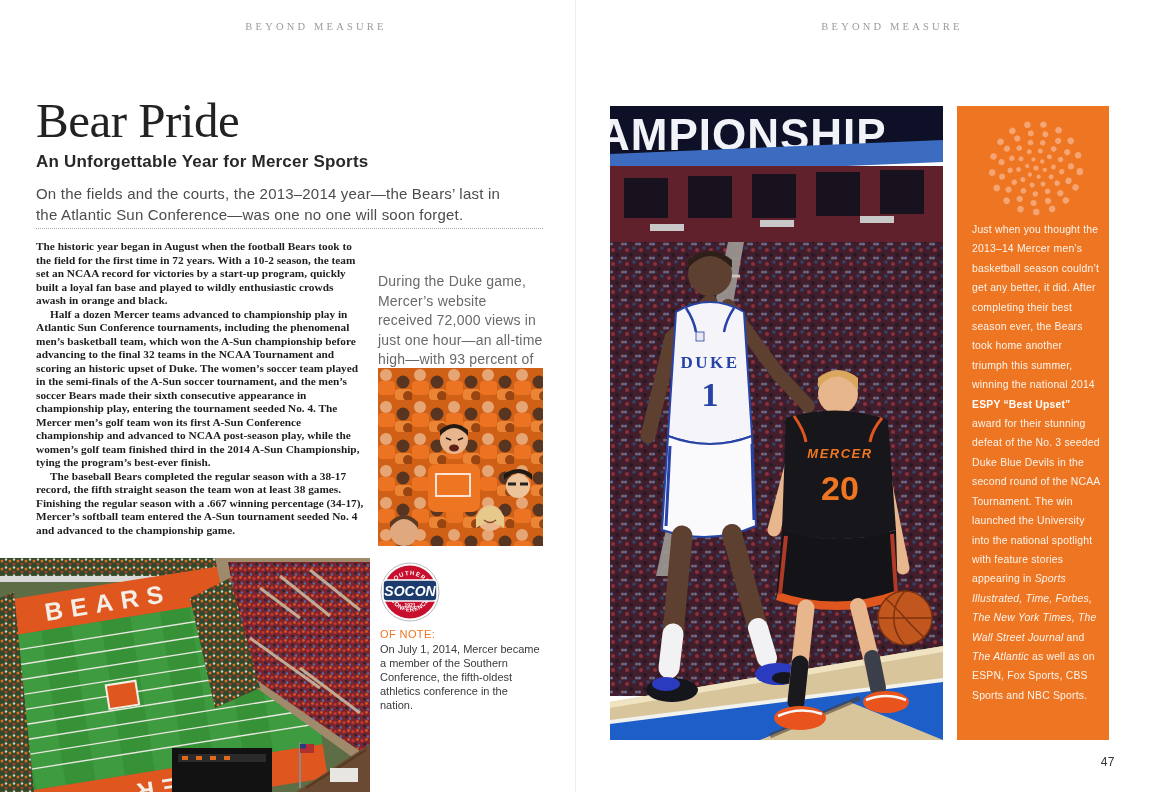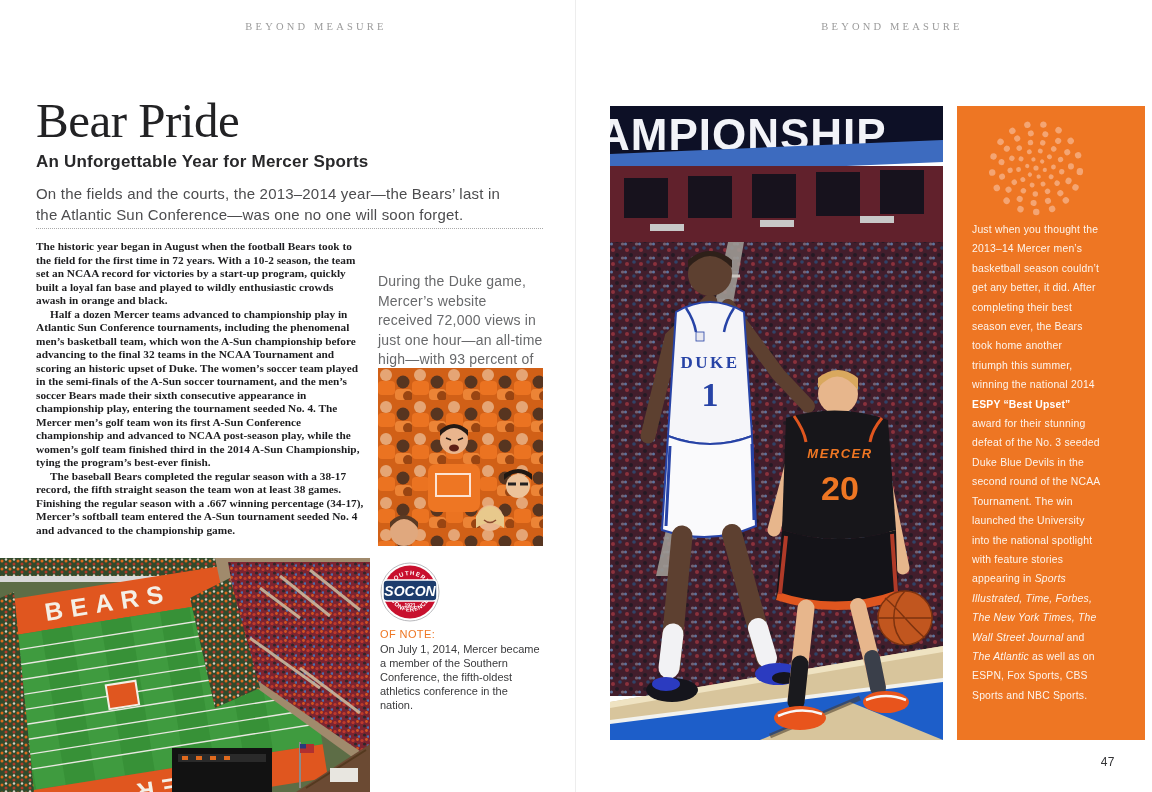--- a/index.html
+++ b/index.html
@@ -56,21 +56,21 @@
   }
   .of-note-text {
     position:absolute; left:2px; top:402px; width:160px;
     font-size:11px; line-height:14px; color:#3a3a3c;
   }
   .stadium-photo { position:absolute; left:0; top:558px; width:370px; height:234px; }
 
   
   .bball-photo { position:absolute; left:610px; top:106px; width:346px; height:634px; }
   .orange-sidebar {
-    position:absolute; left:957px; top:106px; width:188px; height:634px;
+    position:absolute; left:957px; top:106px; width:152px; height:634px;
     background:#EE7623;
   }
   .dot-burst { position:absolute; left:29px; top:12px; width:100px; height:100px; }
   .sidebar-text {
     position:absolute; left:15px; top:114px; width:129px;
     color:#fdf4ec; font-size:10.4px; line-height:19.4px; letter-spacing:0.2px;
   }
   .sidebar-text .seg-bold { font-weight:700; color:#ffffff; }
   .sidebar-text .seg-italic { font-style:italic; }
   .page-number {

